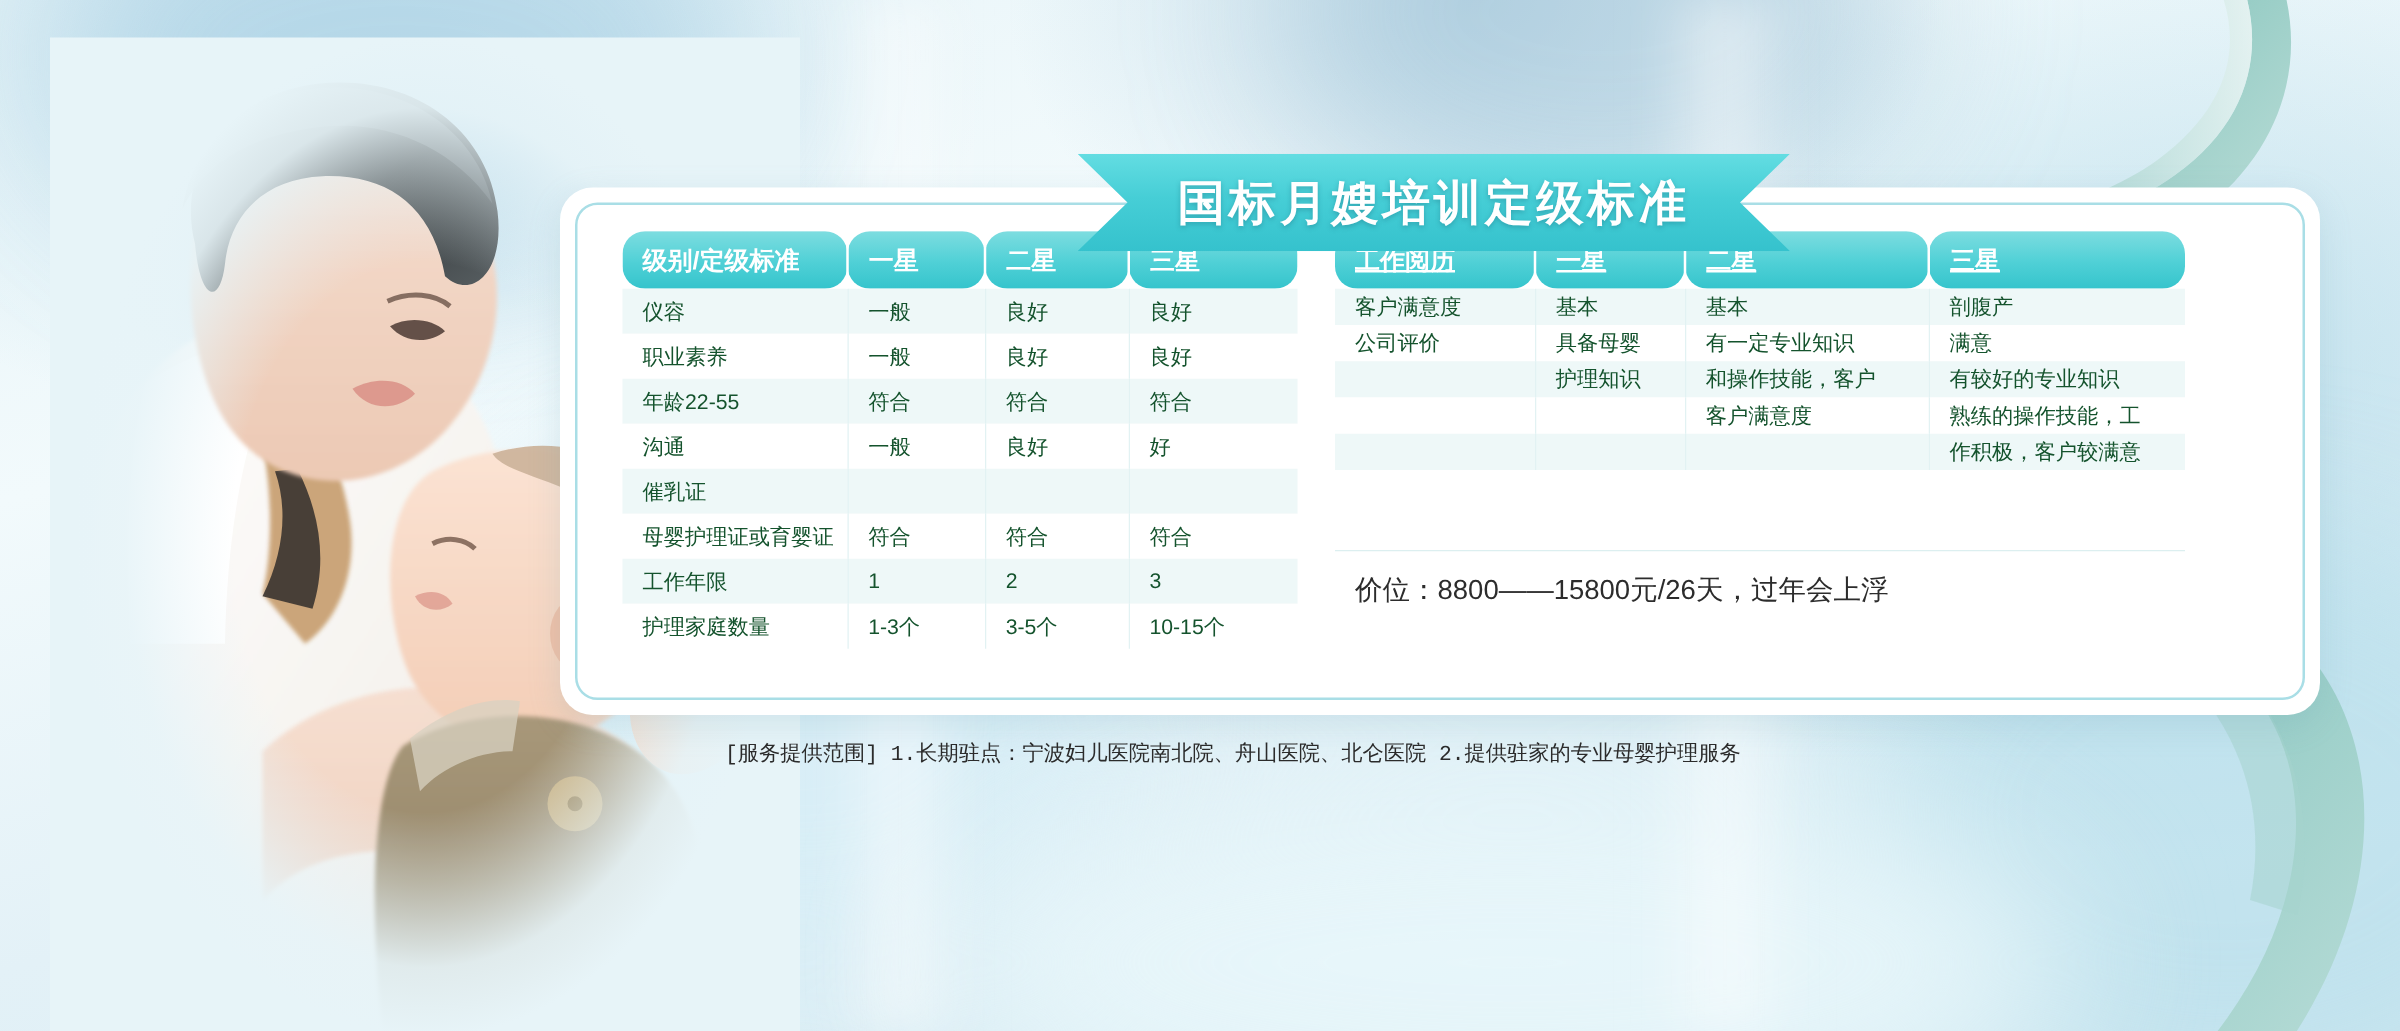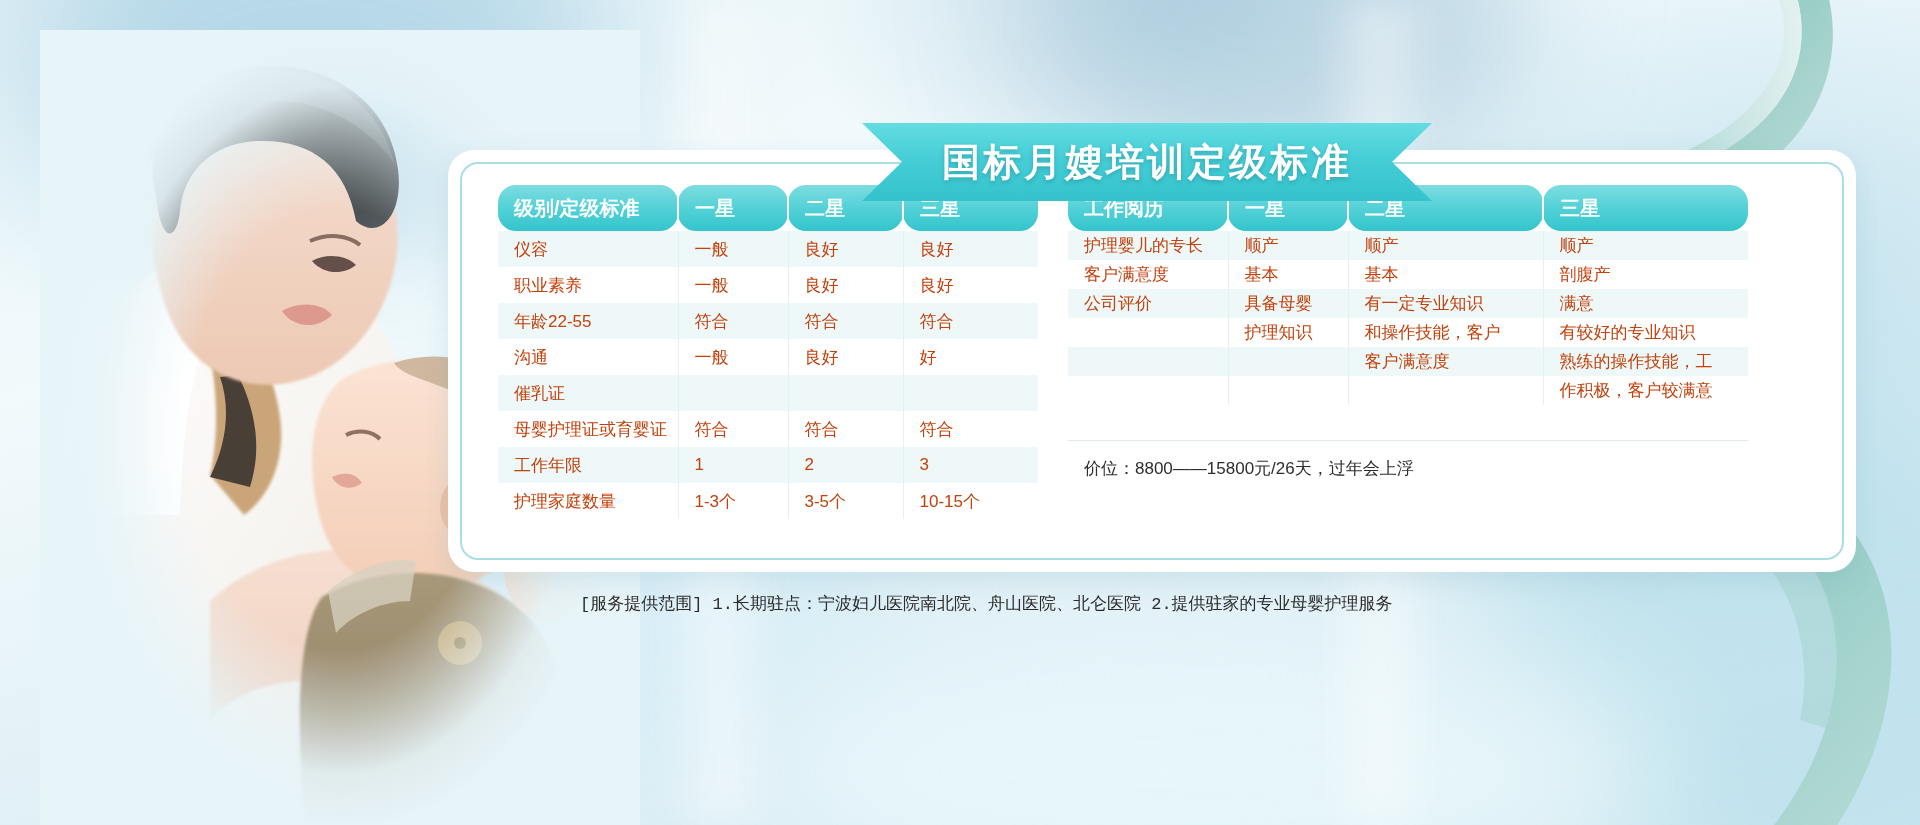--- a/index.html
+++ b/index.html
@@ -69,38 +69,38 @@
   .tbl { position: absolute; border-collapse: collapse; table-layout: fixed; }
   .tbl th {
     background: linear-gradient(180deg, #7ddde0 0%, #4fd0d6 55%, #35c4cc 100%);
     color: #ffffff; font-size: 20px; font-weight: bold;
     text-align: left; height: 46px; padding: 0 0 0 16px;
     border-right: 2px solid #ffffff;
     border-radius: 18px;
   }
   .tbl th:last-child { border-right: none; }
   .tbl td {
-    font-size: 17px; color: #c2410c; height: 36px; padding: 0 0 0 16px;
+    font-size: 17px; color: #14532d; height: 36px; padding: 0 0 0 16px;
     border-right: 1px solid #e2f2f3; vertical-align: middle;
   }
   .tbl td:last-child { border-right: none; }
   .tbl tbody tr:nth-child(odd)  td { background: #eef8f8; }
   .tbl tbody tr:nth-child(even) td { background: #ffffff; }
 
   #table-left  { left: 50px; top: 35px; width: 540px; }
   #table-right { left: 620px; top: 35px; width: 680px; }
 
   #table-right td { height: 29px; }
-  #table-right th { height: 46px; }
+  #table-right th { height: 46px; text-decoration: underline; }
 
   #price-row {
     position: absolute; left: 620px; top: 290px; width: 680px;
     border-top: 1px solid #dceff0;
     padding: 16px 0 0 16px;
-    font-size: 17px; color: #2c2c2c;
+    font-size: 22px; color: #2c2c2c;
     background: #ffffff;
   }
 
   
   #footer {
     position: absolute; left: 580px; top: 588px; width: 1200px; font-family: Liberation Mono, monospace;
   }
   .footer-line { font-size: 17px; color: #2b2b2b; line-height: 34px; white-space: nowrap; }
 </style>
 </head>
@@ -307,26 +307,20 @@
       <thead>
         <tr>
           <th>工作阅历</th>
           <th>一星</th>
           <th>二星</th>
           <th>三星</th>
         </tr>
       </thead>
       <tbody>
         <tr>
-          <td>护理婴儿的专长</td>
-          <td>顺产</td>
-          <td>顺产</td>
-          <td>顺产</td>
-        </tr>
-        <tr>
           <td>客户满意度</td>
           <td>基本</td>
           <td>基本</td>
           <td>剖腹产</td>
         </tr>
         <tr>
           <td>公司评价</td>
           <td>具备母婴</td>
           <td>有一定专业知识</td>
           <td>满意</td>

